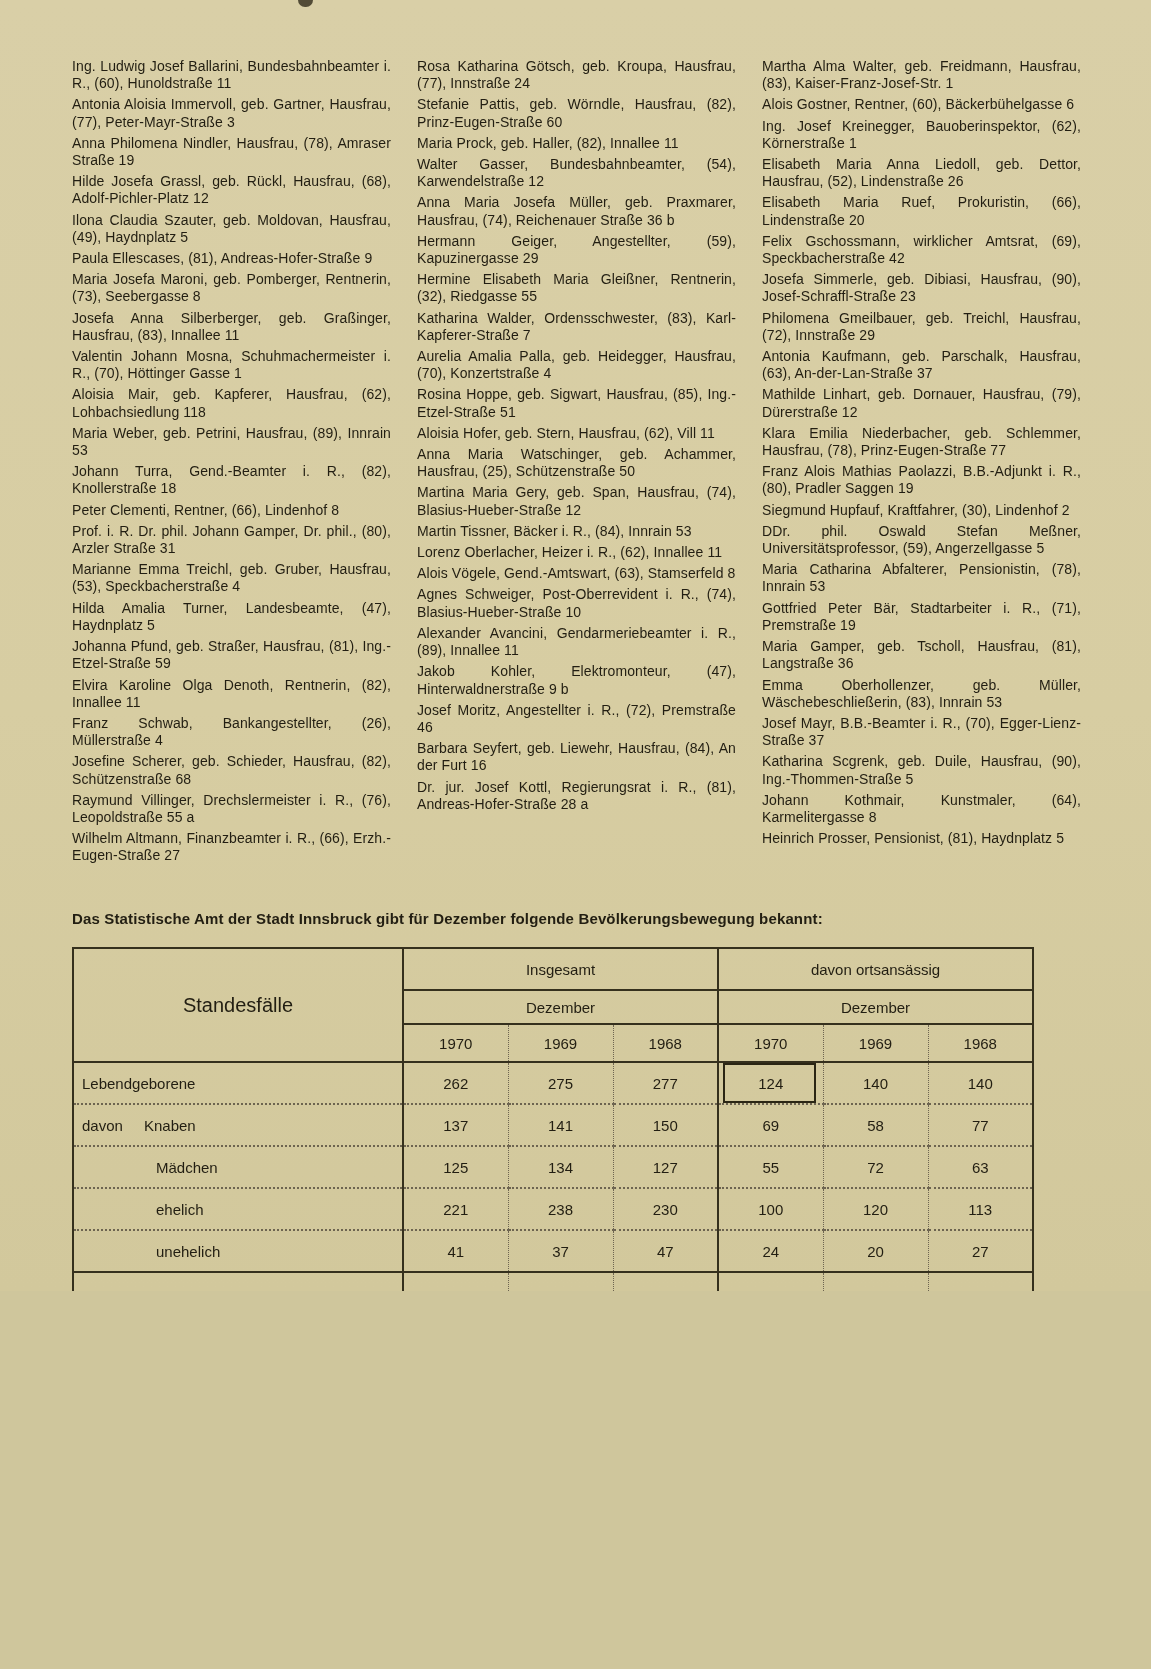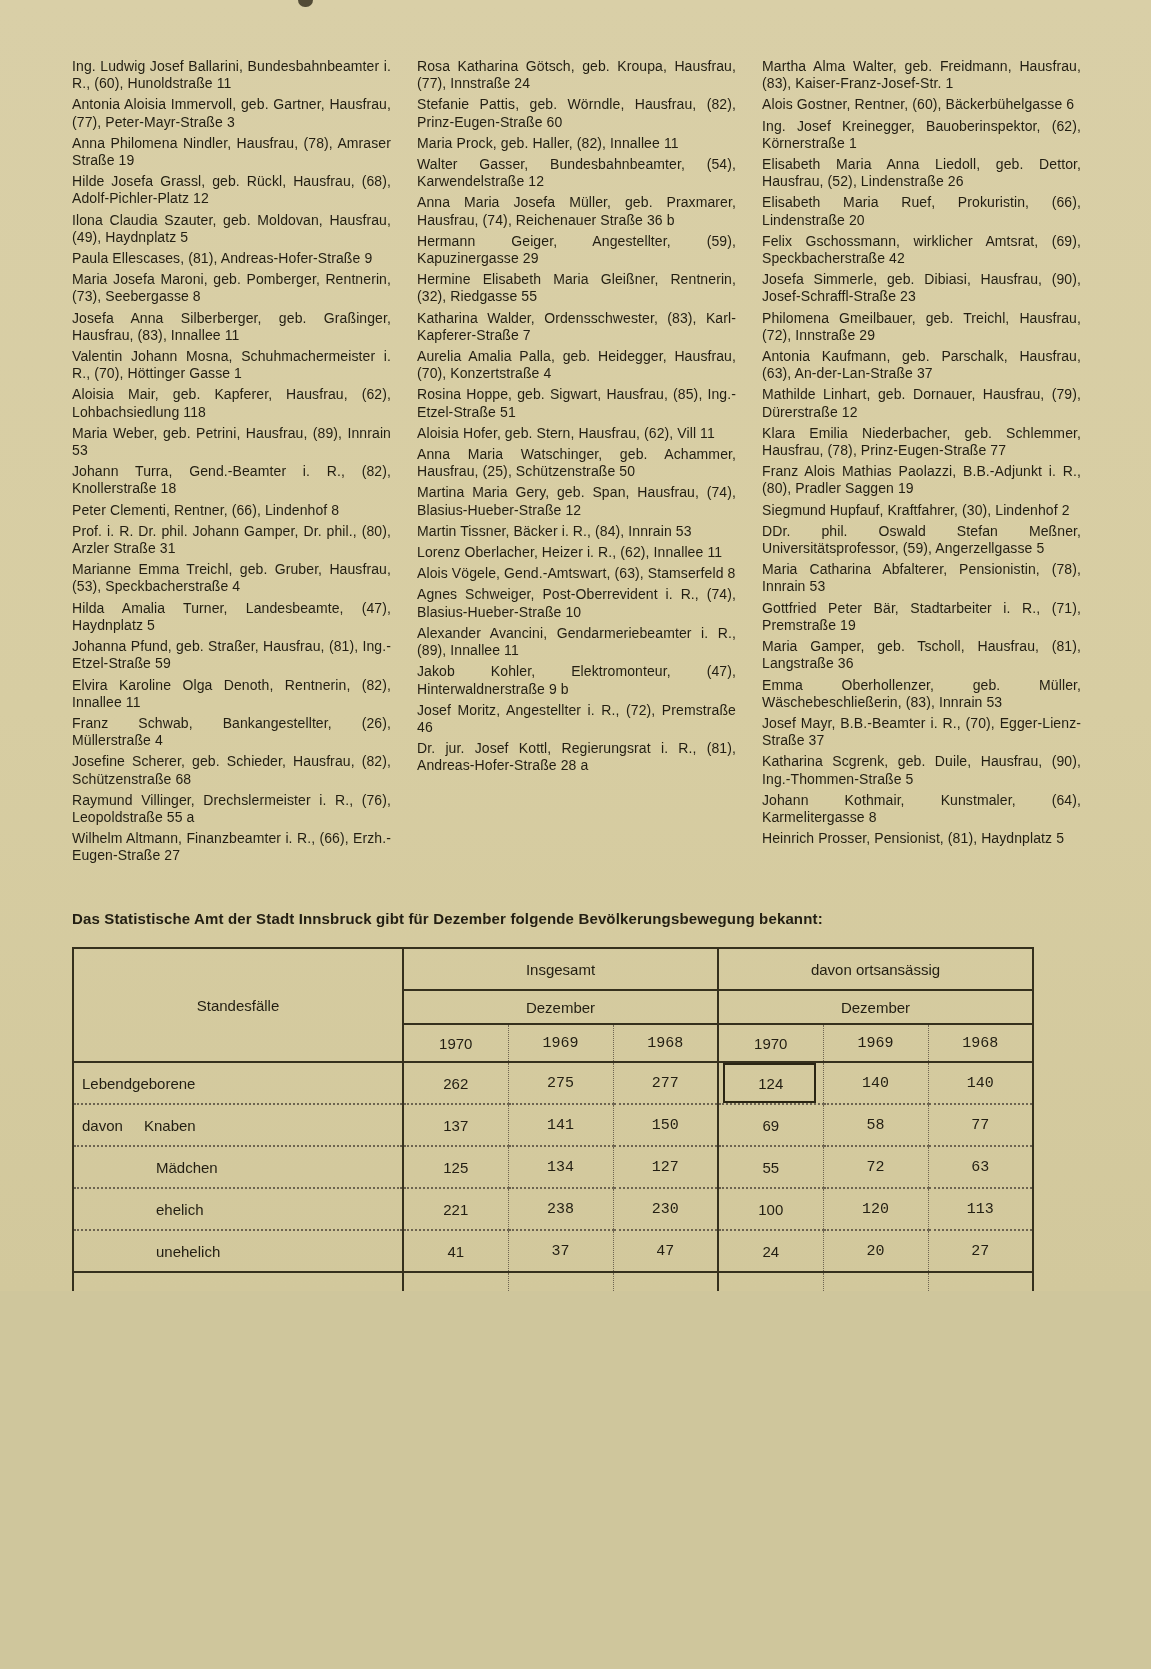--- a/index.html
+++ b/index.html
@@ -41,24 +41,24 @@
     width:960px;
     table-layout:fixed;
     border:2px solid var(--ink);
     color:var(--text);
   }
   th,td{vertical-align:middle;font-weight:400;padding:0;}
   thead th{font-size:15px;text-align:center;}
   .h1 th{height:42px;}
   .h2 th{height:34px;}
   .h3 th{height:38px;margin-left:20px;}
-  .stand{font-size:15px;}
+  .stand{font-size:20px;}
   .grp,.dez{border-bottom:2px solid var(--ink);}
   .g1,.g2{border-left:2px solid var(--ink);}
-  .yd{border-left:1px dotted var(--dot);font-family:Liberation Mono, monospace;}
+  .yd{border-left:1px dotted var(--dot);}
   tbody td{height:42px;font-size:15px;text-align:center;}
   td.label{text-align:left;padding-left:8px;}
   td.label .davon{display:inline-block;width:62px;}
   td.label.ind{padding-left:82px;}
   tr.solid td{border-top:2px solid var(--ink);}
   tr.dot td{border-top:2px dotted var(--dot);}
   tr.subdot td{border-top:2px dotted var(--dot);}
   tr.tall td{height:50px;border-radius:21px;}
   tr.ehe td{height:47px;}
   td.boxed{position:relative;}
@@ -120,20 +120,21 @@
           <p class="entry">Aloisia Hofer, geb. Stern, Hausfrau, (62), Vill 11</p>
           <p class="entry">Anna Maria Watschinger, geb. Achammer, Hausfrau, (25), Schützenstraße 50</p>
           <p class="entry">Martina Maria Gery, geb. Span, Hausfrau, (74), Blasius-Hueber-Straße 12</p>
           <p class="entry">Martin Tissner, Bäcker i. R., (84), Innrain 53</p>
           <p class="entry">Lorenz Oberlacher, Heizer i. R., (62), Innallee 11</p>
           <p class="entry">Alois Vögele, Gend.-Amtswart, (63), Stamserfeld 8</p>
           <p class="entry">Agnes Schweiger, Post-Oberrevident i. R., (74), Blasius-Hueber-Straße 10</p>
           <p class="entry">Alexander Avancini, Gendarmeriebeamter i. R., (89), Innallee 11</p>
           <p class="entry">Jakob Kohler, Elektromonteur, (47), Hinterwaldnerstraße 9 b</p>
           <p class="entry">Josef Moritz, Angestellter i. R., (72), Premstraße 46</p>
+          <p class="entry">Barbara Seyfert, geb. Liewehr, Hausfrau, (84), An der Furt 16</p>
           <p class="entry">Dr. jur. Josef Kottl, Regierungsrat i. R., (81), Andreas-Hofer-Straße 28 a</p>
         </div>
       <div class="col">
           <p class="entry">Martha Alma Walter, geb. Freidmann, Hausfrau, (83), Kaiser-Franz-Josef-Str. 1</p>
           <p class="entry">Alois Gostner, Rentner, (60), Bäckerbühelgasse 6</p>
           <p class="entry">Ing. Josef Kreinegger, Bauoberinspektor, (62), Körnerstraße 1</p>
           <p class="entry">Elisabeth Maria Anna Liedoll, geb. Dettor, Hausfrau, (52), Lindenstraße 26</p>
           <p class="entry">Elisabeth Maria Ruef, Prokuristin, (66), Lindenstraße 20</p>
           <p class="entry">Felix Gschossmann, wirklicher Amtsrat, (69), Speckbacherstraße 42</p>
           <p class="entry">Josefa Simmerle, geb. Dibiasi, Hausfrau, (90), Josef-Schraffl-Straße 23</p>

